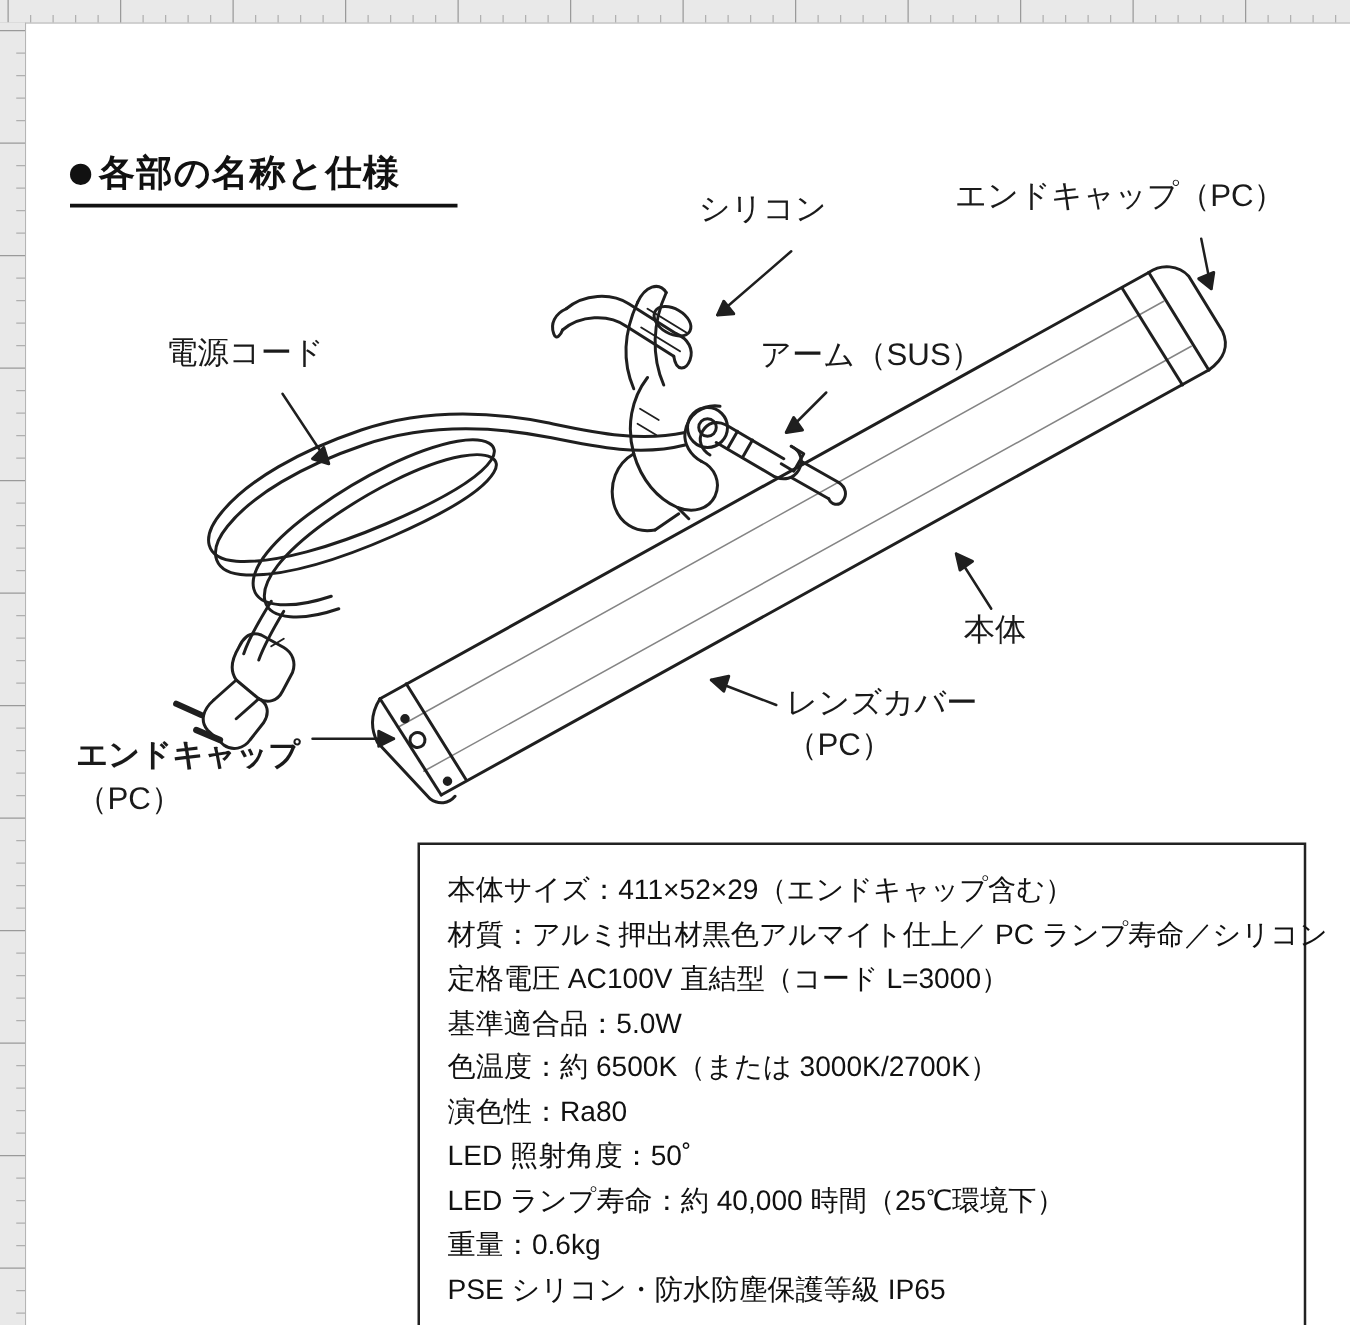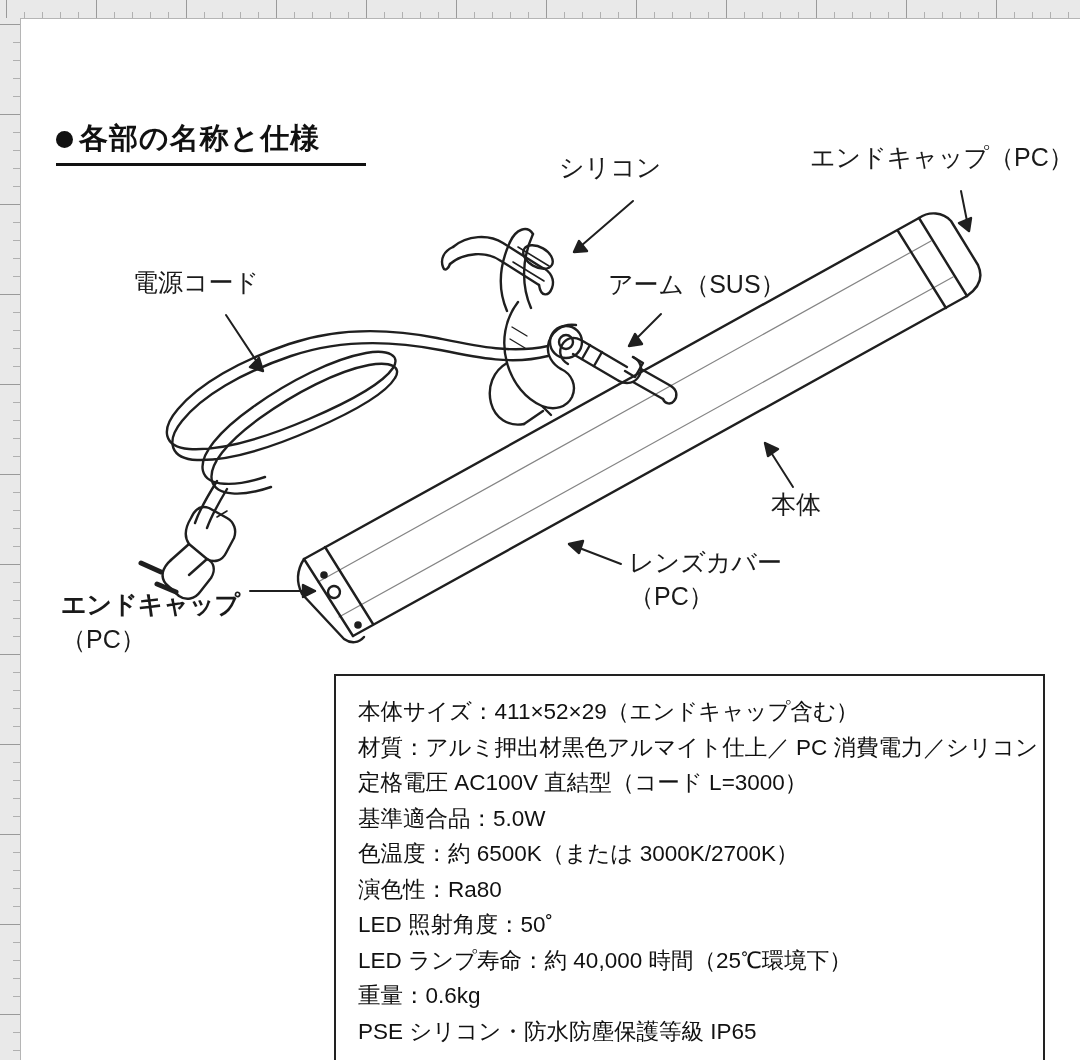--- a/index.html
+++ b/index.html
@@ -357,32 +357,32 @@
 
         <path d="M 600 545 L 548 525" stroke-width="2"></path>
         <path d="M 548 525 L 558 534 L 562 522 Z" fill="#1f1f1f"></path>
 
         <path d="M 229 572 L 294 572" stroke-width="2"></path>
         <path d="M 294 572 L 282 566 L 282 578 Z" fill="#1f1f1f"></path>
       </g>
     </svg>
 
     <div class="label" style="left:538px; top:133px;">シリコン</div>
-    <div class="label" style="left:789px; top:123px;">エンドキャップ（PC）</div>
+    <div class="label" style="left:743px; top:123px;">エンドキャップ（PC）</div>
     <div class="label" style="left:112px; top:248px;">電源コード</div>
     <div class="label" style="left:587px; top:250px;">アーム（SUS）</div>
     <div class="label" style="left:750px; top:470px;">本体</div>
     <div class="label" style="left:608px; top:528px;">レンズカバー</div>
     <div class="label" style="left:608px; top:562px;">（PC）</div>
     <div class="label" style="left:40px;  top:570px;font-weight:bold;">エンドキャップ</div>
     <div class="label" style="left:40px;  top:605px;">（PC）</div>
 
     <div class="specbox">
       <div class="spec-line">本体サイズ：411×52×29（エンドキャップ含む）</div>
-      <div class="spec-line">材質：アルミ押出材黒色アルマイト仕上／ PC 消費電力／シリコン</div>
+      <div class="spec-line">材質：アルミ押出材黒色アルマイト仕上／ PC ランプ寿命／シリコン</div>
       <div class="spec-line">定格電圧 AC100V 直結型（コード L=3000）</div>
       <div class="spec-line">基準適合品：5.0W</div>
       <div class="spec-line">色温度：約 6500K（または 3000K/2700K）</div>
       <div class="spec-line">演色性：Ra80</div>
       <div class="spec-line">LED 照射角度：50˚</div>
       <div class="spec-line">LED ランプ寿命：約 40,000 時間（25℃環境下）</div>
       <div class="spec-line">重量：0.6kg</div>
       <div class="spec-line">PSE シリコン・防水防塵保護等級 IP65</div>
     </div>
 

